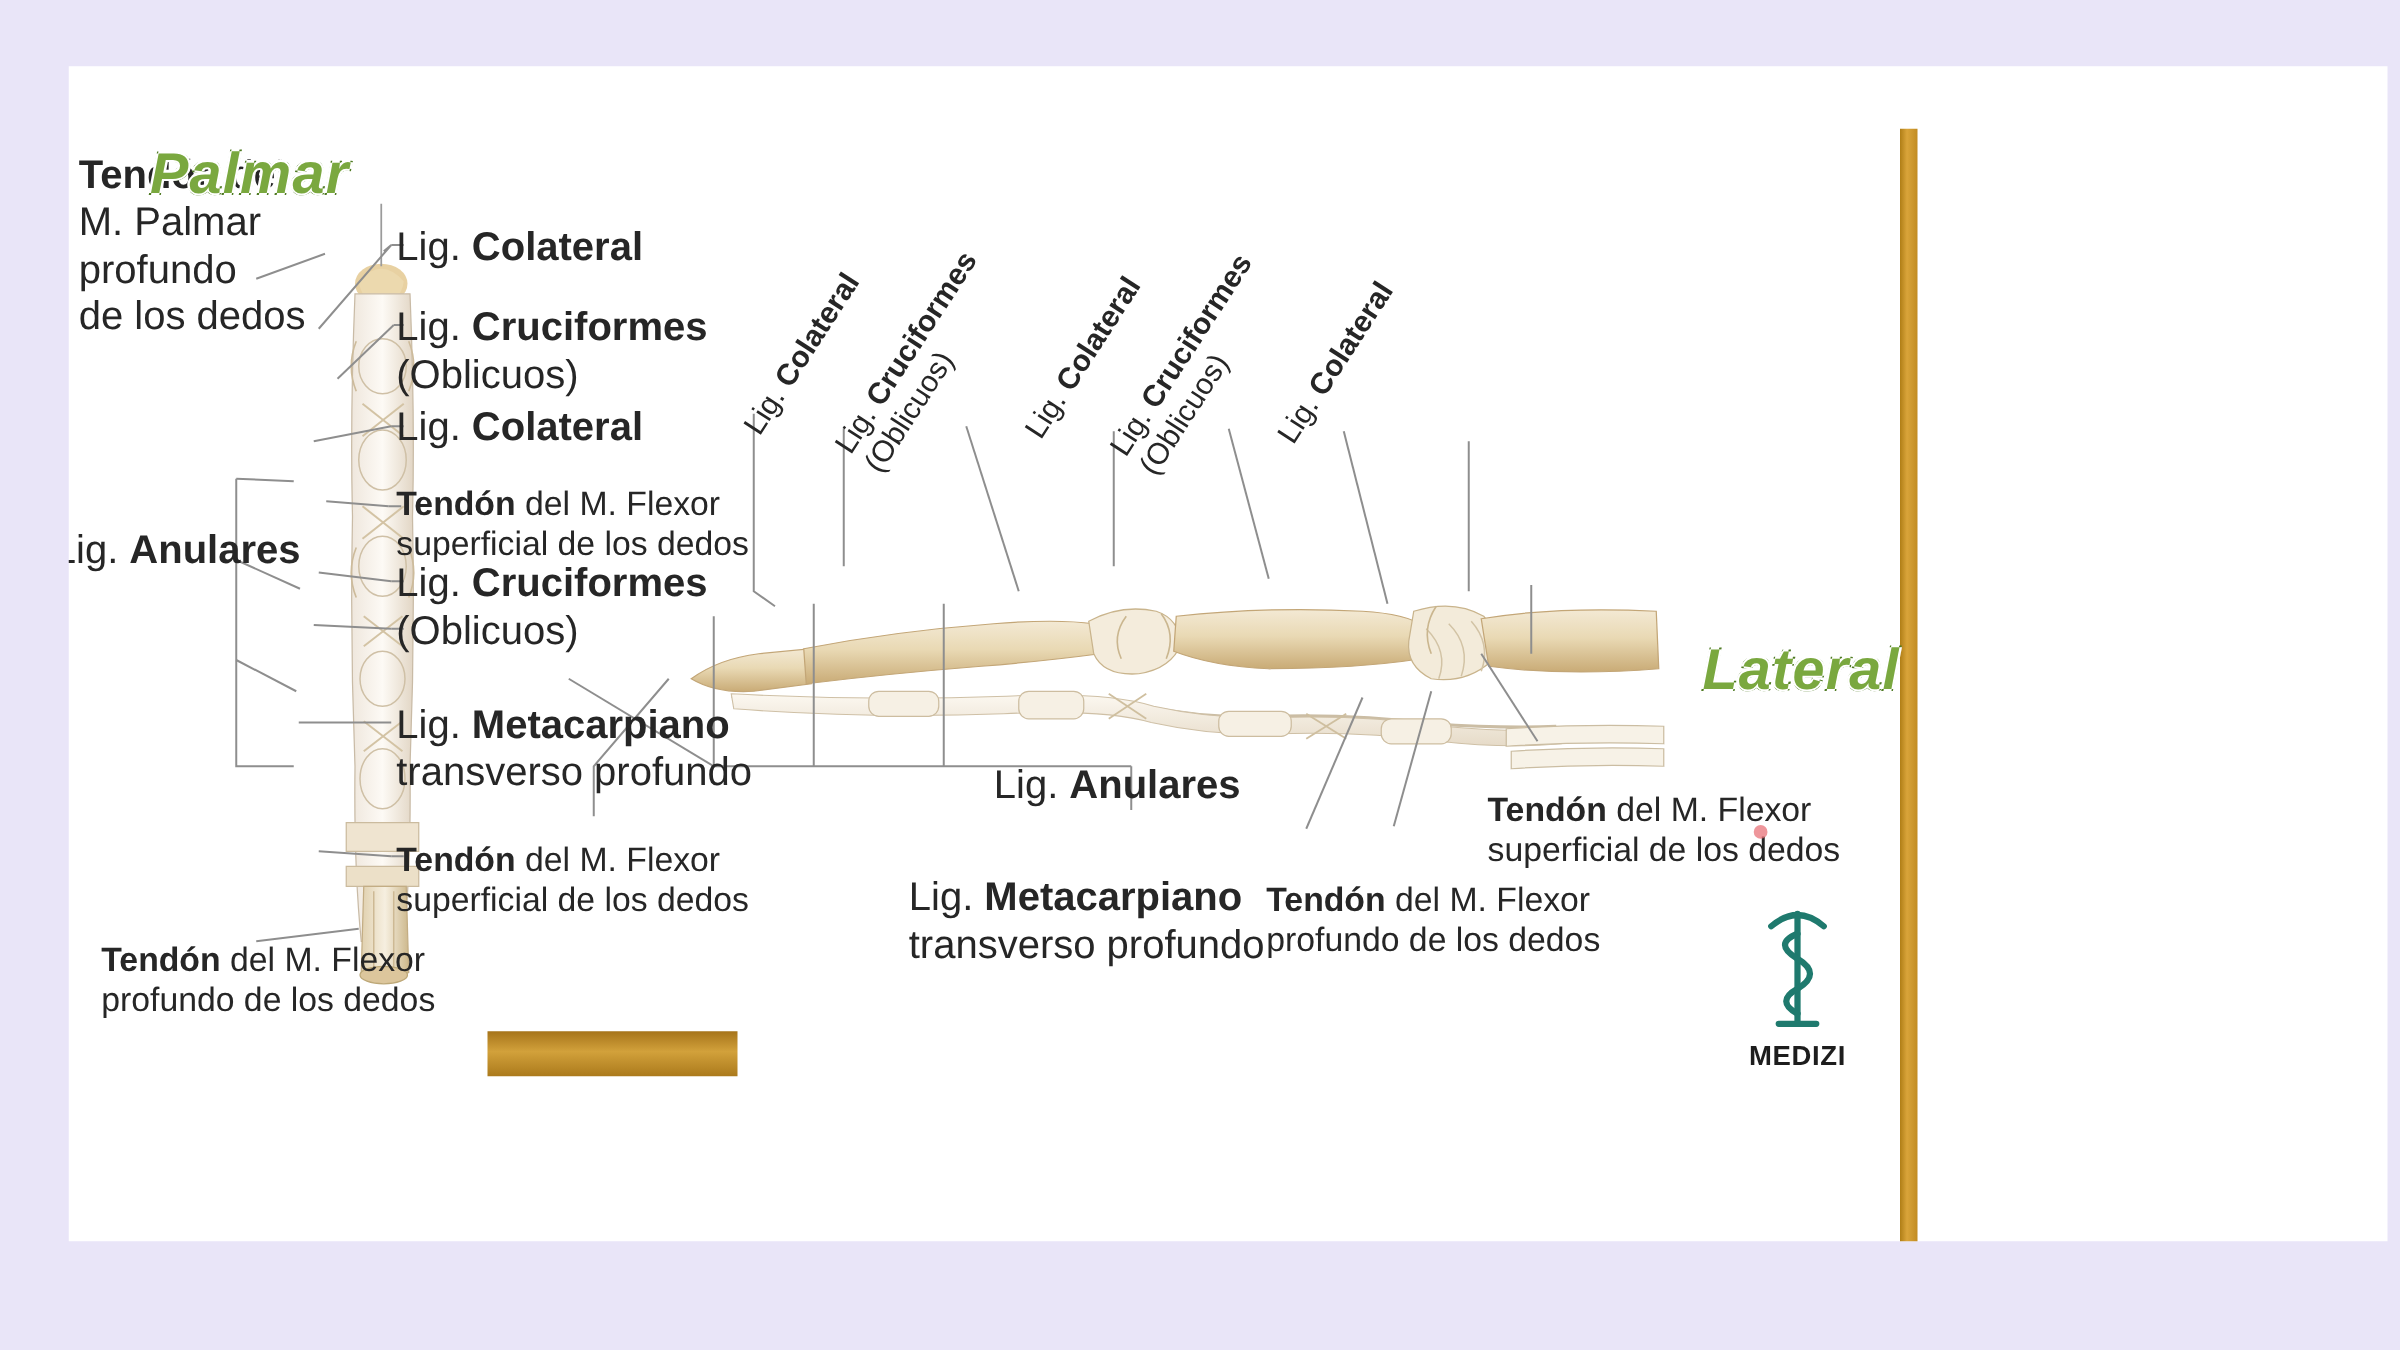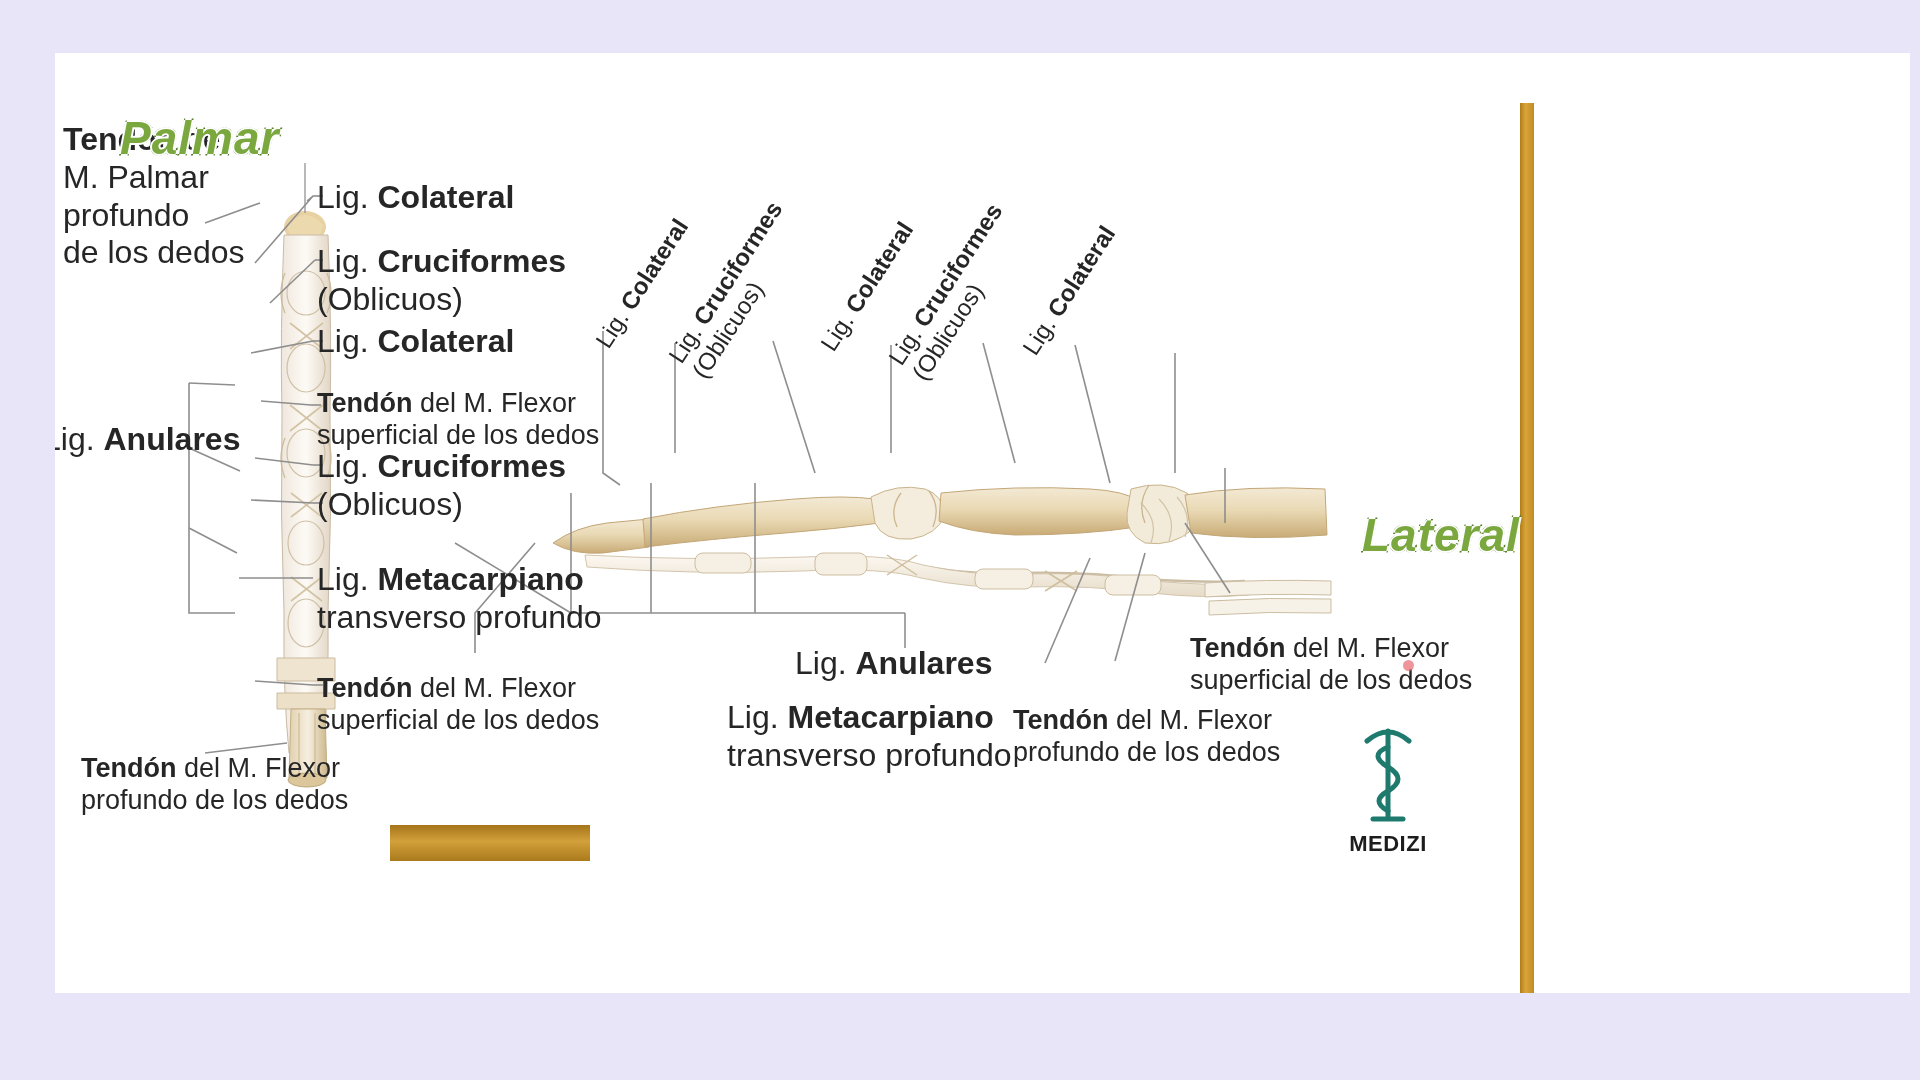--- a/index.html
+++ b/index.html
@@ -102,21 +102,21 @@
   svg.anat {
     position: absolute;
     z-index: 3;
   }
   .anat-palmar { left: 180px; top: 100px; }
   .anat-lateral { left: 490px; top: 370px; }
 
   
   .logo-wrap {
     position: absolute;
-    left: 1273px;
+    left: 1323px;
     top: 668px;
     width: 120px;
     height: 140px;
     z-index: 9;
     text-align: center;
   }
   .logo-text {
     font-size: 22px;
     font-weight: bold;
     color: #1d1d1d;
@@ -411,21 +411,21 @@
 
     <div class="lbl rot" style="left:828px; top:302px;">
       <div><span>Lig. </span><b>Cruciformes</b></div>
       <div>(Oblicuos)</div>
     </div>
 
     <div class="lbl rot" style="left:962px; top:292px;">
       <span>Lig. </span><b>Colateral</b>
     </div>
 
-    <div class="lbl" style="left:740px; top:592px;">
+    <div class="lbl" style="left:740px; top:556px;">
       <span>Lig. </span><b>Anulares</b>
     </div>
 
     <div class="lbl" style="left:672px; top:646px;">
       <div><span>Lig. </span><b>Metacarpiano</b></div>
       <div>transverso profundo</div>
     </div>
 
     <div class="lbl sm" style="left:958px; top:652px;">
       <div><b>Tendón</b><span> del M. Flexor</span></div>

